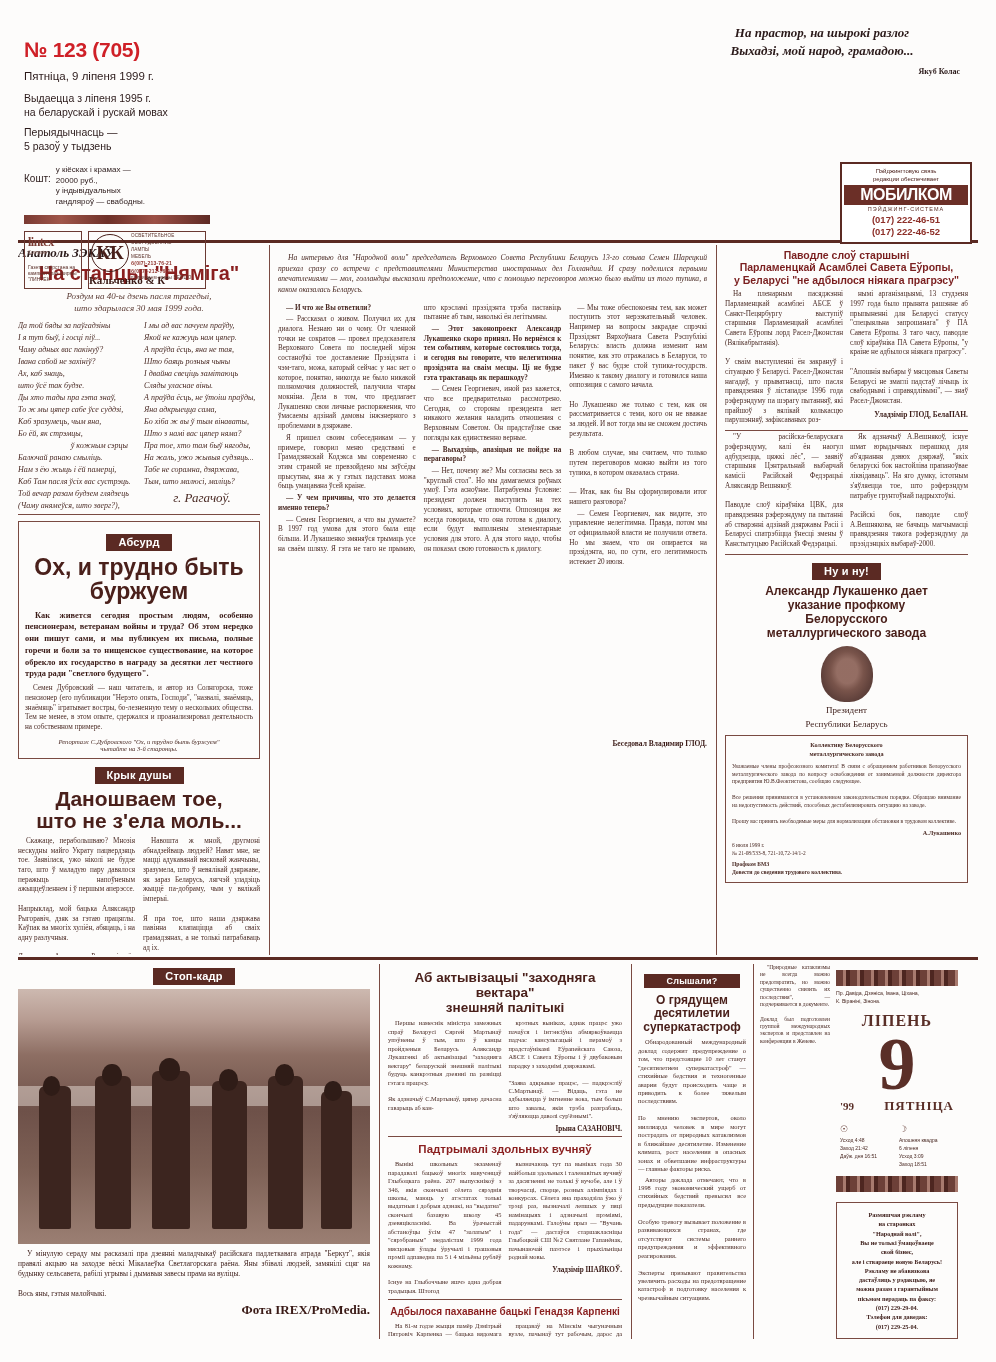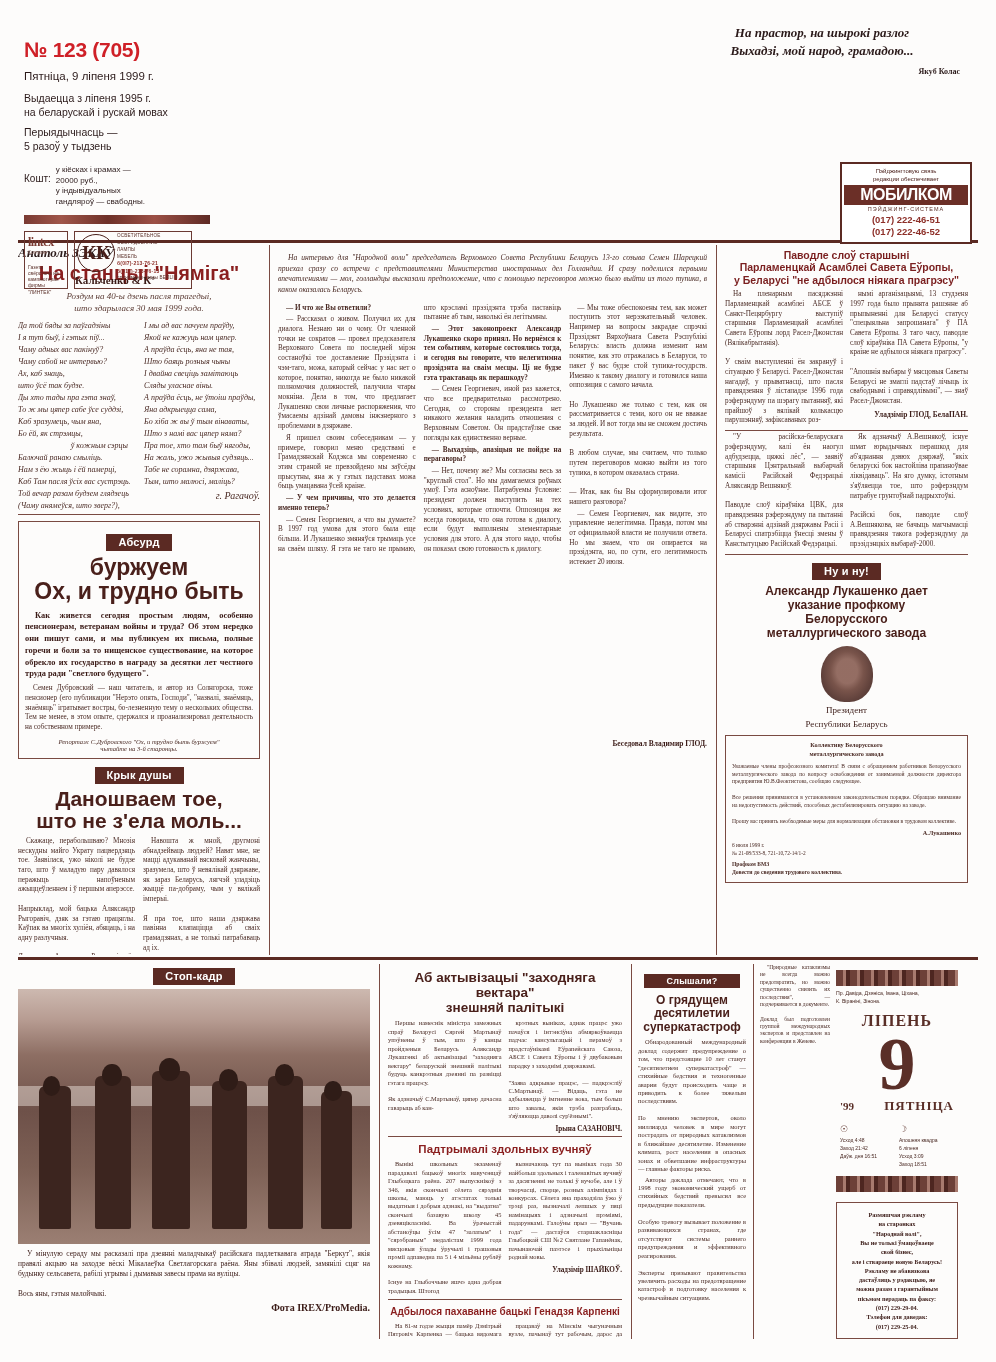--- a/index.html
+++ b/index.html
@@ -75,21 +75,21 @@
   .mh-price .lbl { font-size: 10px; margin-right: 5px; padding-top: 7px;}
   .rulebar {
     width: 186px;
     height: 9px;
     background: linear-gradient(90deg,#7a3a32 0%,#a0564a 20%,#6e3028 45%,#9c5046 70%,#5e2a24 100%);
     margin-bottom: 7px;
   }
   .logos-row { display: flex; gap: 6px; align-items: flex-start; }
   .logo-box {
     border: 1.2px solid #6b3a33;
-    width: 44px;
+    width: 58px;
     height: 58px;
     padding: 3px;
     box-sizing: border-box;
     font-size: 5px;
     line-height: 1.25;
     color: #5a2f28;
     font-family: "Liberation Sans", sans-serif;
   }
   .logo-lintex-name {
     font-family: "Liberation Serif", serif;
@@ -285,23 +285,23 @@
     font-family: "Liberation Serif", serif;
     font-style: italic;
     font-size: 8px;
     line-height: 1.5;
     color: #4a2a24;
   }
   .poem-cols div p { margin: 0; }
   .poem-indent { text-align: right; padding-right: 6px; }
   .poem-credit {
     font-family: "Liberation Serif", serif;
-    font-size: 10px;
+    font-size: 13px;
     font-style: italic;
-    text-align: right;
+    text-align: center;
     margin-top: 4px;
     color: #4a2a24;
   }
 
   .boxed {
     border: 1px solid #7a4a42;
     padding: 4px 6px 6px;
     margin-top: 6px;
   }
 
@@ -456,21 +456,21 @@
     font-size: 7.4px;
     line-height: 1.35;
     text-align: justify;
     color: #3a1a16;
     margin-top: 5px;
   }
   .caption p { margin: 4px 0 2px; text-indent: 9px;}
   .photo-credit {
     font-family: "Liberation Serif", serif;
     font-weight: bold;
-    font-size: 10px;
+    font-size: 13px;
     text-align: right;
     color: #3a1a16;
     margin-top: 3px;
   }
   .bhead {
     font-family: "Liberation Sans", sans-serif;
     font-weight: bold;
     font-size: 13.5px;
     color: #4a201b;
     text-align: center;
@@ -626,23 +626,23 @@
     <div class="col left">
 
       <div>
         <div class="byline-top">Анатоль ЗЭКАЎ</div>
         <div class="head-red" style="font-size:20px">На станцыі "Няміга"</div>
         <div class="poem-sub" style="white-space:pre-line">Роздум на 40-ы дзень пасля трагедыі,
 што здарылася 30 мая 1999 года.</div>
         <div class="poem-cols">
           <div>
             <p>Да той бяды за паўгадзіны</p>
-            <p>І я тут быў, і гэтых піў...</p>
+            <p>І я тут быў, і госці піў...</p>
             <p>Чаму адных вас пакінуў?</p>
-            <p>Чаму сабой не интервью?</p>
+            <p>Івана сабой не захініў?</p>
             <p>Ах, каб знаць,</p>
             <p>што ўсё так будзе.</p>
             <p>Ды хто тады пра гэта знаў,</p>
             <p>То ж мы цяпер сабе ўсе суддзі,</p>
             <p>Каб зразумець, чым яна,</p>
             <p>Бо ёй, як стрэмцы,</p>
             <p class="poem-indent">ў кожным сэрцы</p>
             <p>Балючай ранаю смыліць.</p>
             <p>Нам з ёю жыць і ёй памерці,</p>
             <p>Каб Там пасля ўсіх вас сустрэць.</p>
@@ -668,22 +668,22 @@
           </div>
         </div>
       </div>
 
       <div class="thin-rule"></div>
 
       <div class="boxed">
         <div class="kicker-wrap">
           <span class="kicker">Абсурд</span>
         </div>
+        <div class="head-dark" style="font-size:23px">Ох, и трудно быть</div>
         <div class="head-dark" style="font-size:23px">буржуем</div>
-        <div class="head-dark" style="font-size:23px">Ох, и трудно быть</div>
         <div class="lead">
           <p>Как живется сегодня простым людям, особенно пенсионерам, ветеранам войны и труда? Об этом нередко они пишут сами, и мы публикуем их письма, полные горечи и боли за то нищенское существование, на которое обрекло их государство в награду за десятки лет честного труда ради "светлого будущего".</p>
         </div>
         <div class="body-text">
           <p>Семен Дубровский — наш читатель, и автор из Солнгорска, тоже пенсионер (его публикации "Нерэто опять, Господи", "назвалі, знаёмяць, знаёмяць" ігратывает востры, бо-лезненную тему о нескольких общества. Тем не менее, в этом опыте, сдержался и проанализировал деятельность на собственном примере.</p>
         </div>
         <div class="poem-credit" style="text-align:center;font-size:6.6px;white-space:pre-line;margin-top:5px">Репортаж С.Дубровского "Ох, и трудно быть буржуем"
 чытайте на 3-й старонцы.</div>
       </div>
 

